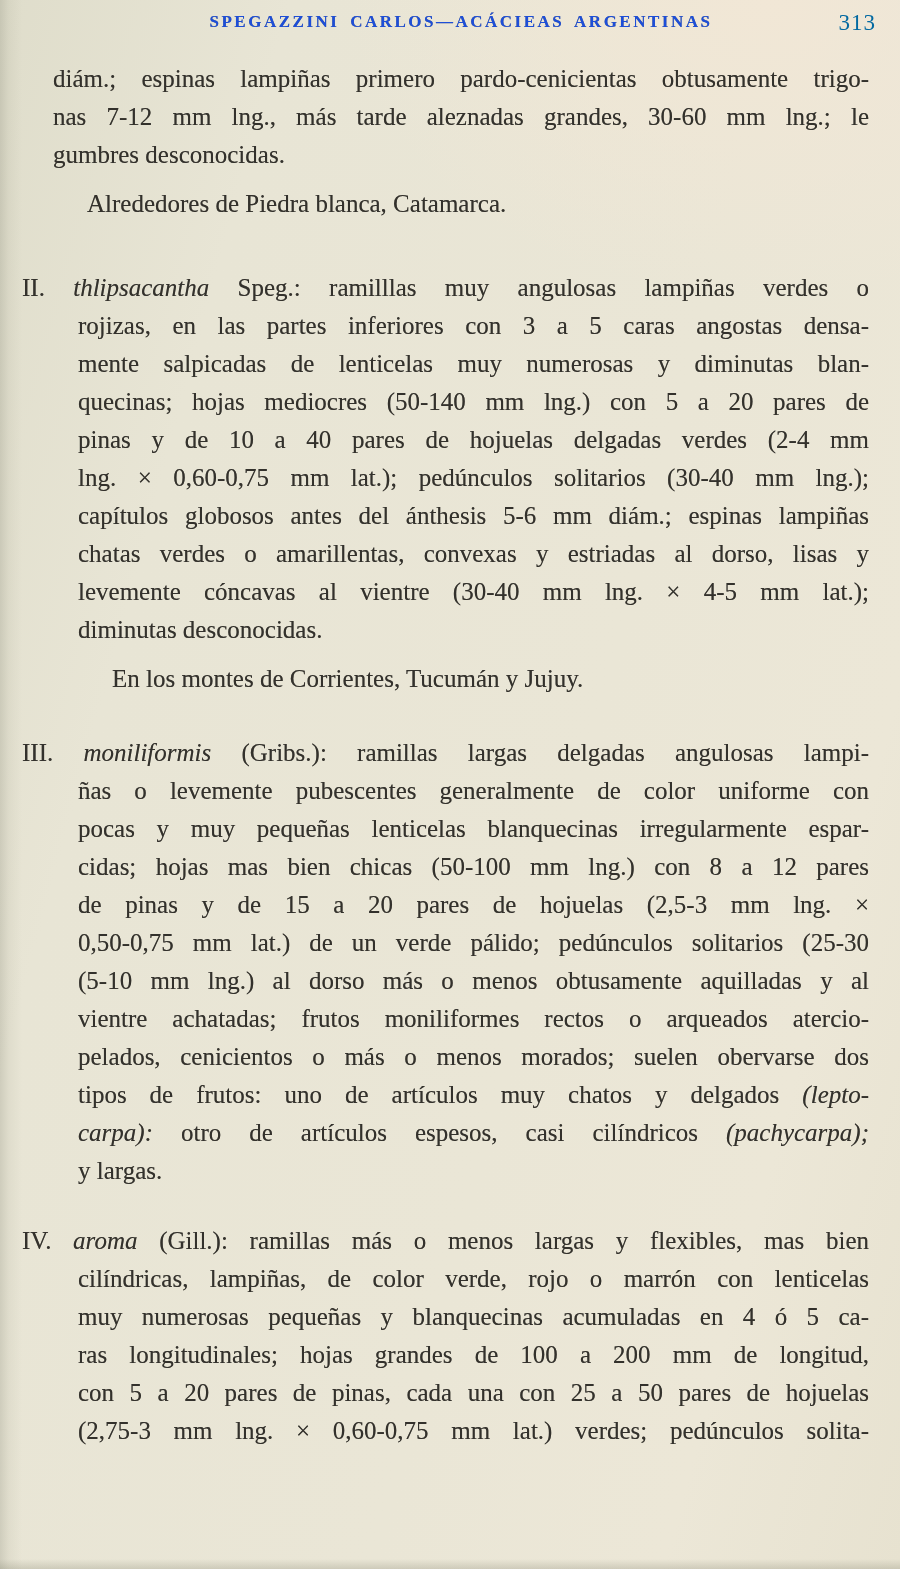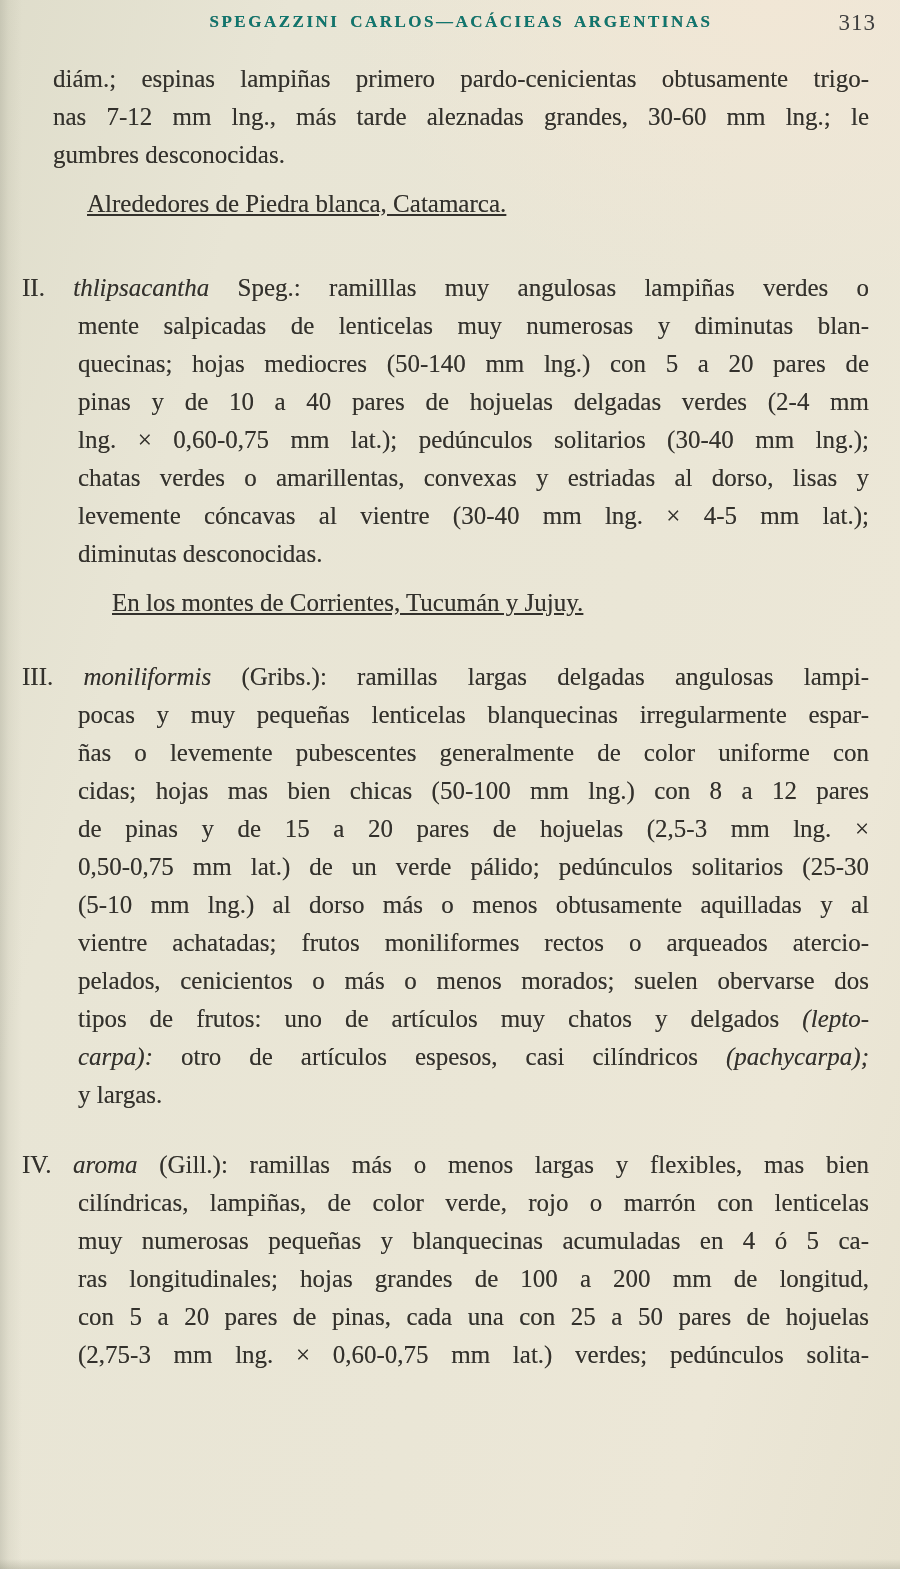--- a/index.html
+++ b/index.html
@@ -50,31 +50,31 @@
     height: 34px;
     margin-bottom: 14px;
   }
   .running-title {
     position: absolute;
     left: 0; right: 0;
     text-align: center;
     font-size: 17px;
     letter-spacing: 2.5px;
     font-weight: 600;
-    color: #0f766e;
+    color: #1d4ed8;
     word-spacing: 4px;
     text-shadow: 0 0 0.5px rgba(46,44,39,0.55);
   }
   .page-number {
     position: absolute;
     right: 4px;
     top: -2px;
     font-size: 23px;
     letter-spacing: 1px;
-    color: #404040;
+    color: #0369a1;
   }
 
   .page-body {
     font-size: 25px;
     line-height: 38px;
     text-shadow: 0 0 0.6px rgba(51,49,44,0.5);
   }
 
   .para { margin: 11px; }
   .m-body { margin-left: 36px; }      
@@ -84,21 +84,21 @@
 
   .line {
     text-align: justify;
     text-align-last: justify;
     white-space: normal;
   }
   .para .line:last-child { text-align-last: left; }
   .para.justify-last .line:last-child { text-align-last: justify; }
 
   .entry .line:first-child { text-indent: -56px; }
-  .locality .line:first-child { text-indent: 34px; text-decoration: underline; }
+  .locality .line:first-child { text-indent: 34px; }
 
   .it { font-style: italic; }
 </style>
 </head>
 <body>
 
 <div class="sheet">
   <div class="page-header">
     <div class="running-title">SPEGAZZINI CARLOS—ACÁCIEAS ARGENTINAS</div>
     <div class="page-number">313</div>
@@ -108,35 +108,37 @@
       <div class="para paragraph">
         <div class="line"><span>diám.; espinas lampiñas primero pardo-cenicientas obtusamente trigo-</span></div>
         <div class="line"><span>nas 7-12 mm lng., más tarde aleznadas grandes, 30-60 mm lng.; le</span></div>
         <div class="line"><span>gumbres desconocidas.</span></div>
       </div>
       <div class="para locality">
         <div class="line"><span>Alrededores de Piedra blanca, Catamarca.</span></div>
       </div>
       <div class="para entry m-body gap-a">
         <div class="line"><span>II. </span><span class="it">thlipsacantha</span><span> Speg.: ramilllas muy angulosas lampiñas verdes o</span></div>
+        <div class="line"><span>rojizas, en las partes inferiores con 3 a 5 caras angostas densa-</span></div>
         <div class="line"><span>mente salpicadas de lenticelas muy numerosas y diminutas blan-</span></div>
         <div class="line"><span>quecinas; hojas mediocres (50-140 mm lng.) con 5 a 20 pares de</span></div>
         <div class="line"><span>pinas y de 10 a 40 pares de hojuelas delgadas verdes (2-4 mm</span></div>
         <div class="line"><span>lng. × 0,60-0,75 mm lat.); pedúnculos solitarios (30-40 mm lng.);</span></div>
+        <div class="line"><span>capítulos globosos antes del ánthesis 5-6 mm diám.; espinas lampiñas</span></div>
         <div class="line"><span>chatas verdes o amarillentas, convexas y estriadas al dorso, lisas y</span></div>
         <div class="line"><span>levemente cóncavas al vientre (30-40 mm lng. × 4-5 mm lat.);</span></div>
         <div class="line"><span>diminutas desconocidas.</span></div>
       </div>
       <div class="para locality m-body">
         <div class="line"><span>En los montes de Corrientes, Tucumán y Jujuy.</span></div>
       </div>
       <div class="para entry m-body gap-b">
         <div class="line"><span>III. </span><span class="it">moniliformis</span><span> (Gribs.): ramillas largas delgadas angulosas lampi-</span></div>
+        <div class="line"><span>ñas o levemente pubescentes generalmente de color uniforme con</span></div>
         <div class="line"><span>pocas y muy pequeñas lenticelas blanquecinas irregularmente espar-</span></div>
-        <div class="line"><span>ñas o levemente pubescentes generalmente de color uniforme con</span></div>
         <div class="line"><span>cidas; hojas mas bien chicas (50-100 mm lng.) con 8 a 12 pares</span></div>
         <div class="line"><span>de pinas y de 15 a 20 pares de hojuelas (2,5-3 mm lng. ×</span></div>
         <div class="line"><span>0,50-0,75 mm lat.) de un verde pálido; pedúnculos solitarios (25-30</span></div>
         <div class="line"><span>(5-10 mm lng.) al dorso más o menos obtusamente aquilladas y al</span></div>
         <div class="line"><span>vientre achatadas; frutos moniliformes rectos o arqueados atercio-</span></div>
         <div class="line"><span>pelados, cenicientos o más o menos morados; suelen obervarse dos</span></div>
         <div class="line"><span>tipos de frutos: uno de artículos muy chatos y delgados </span><span class="it">(lepto-</span></div>
         <div class="line"><span class="it">carpa):</span><span> otro de artículos espesos, casi cilíndricos </span><span class="it">(pachycarpa);</span></div>
         <div class="line"><span>y largas.</span></div>
       </div>

